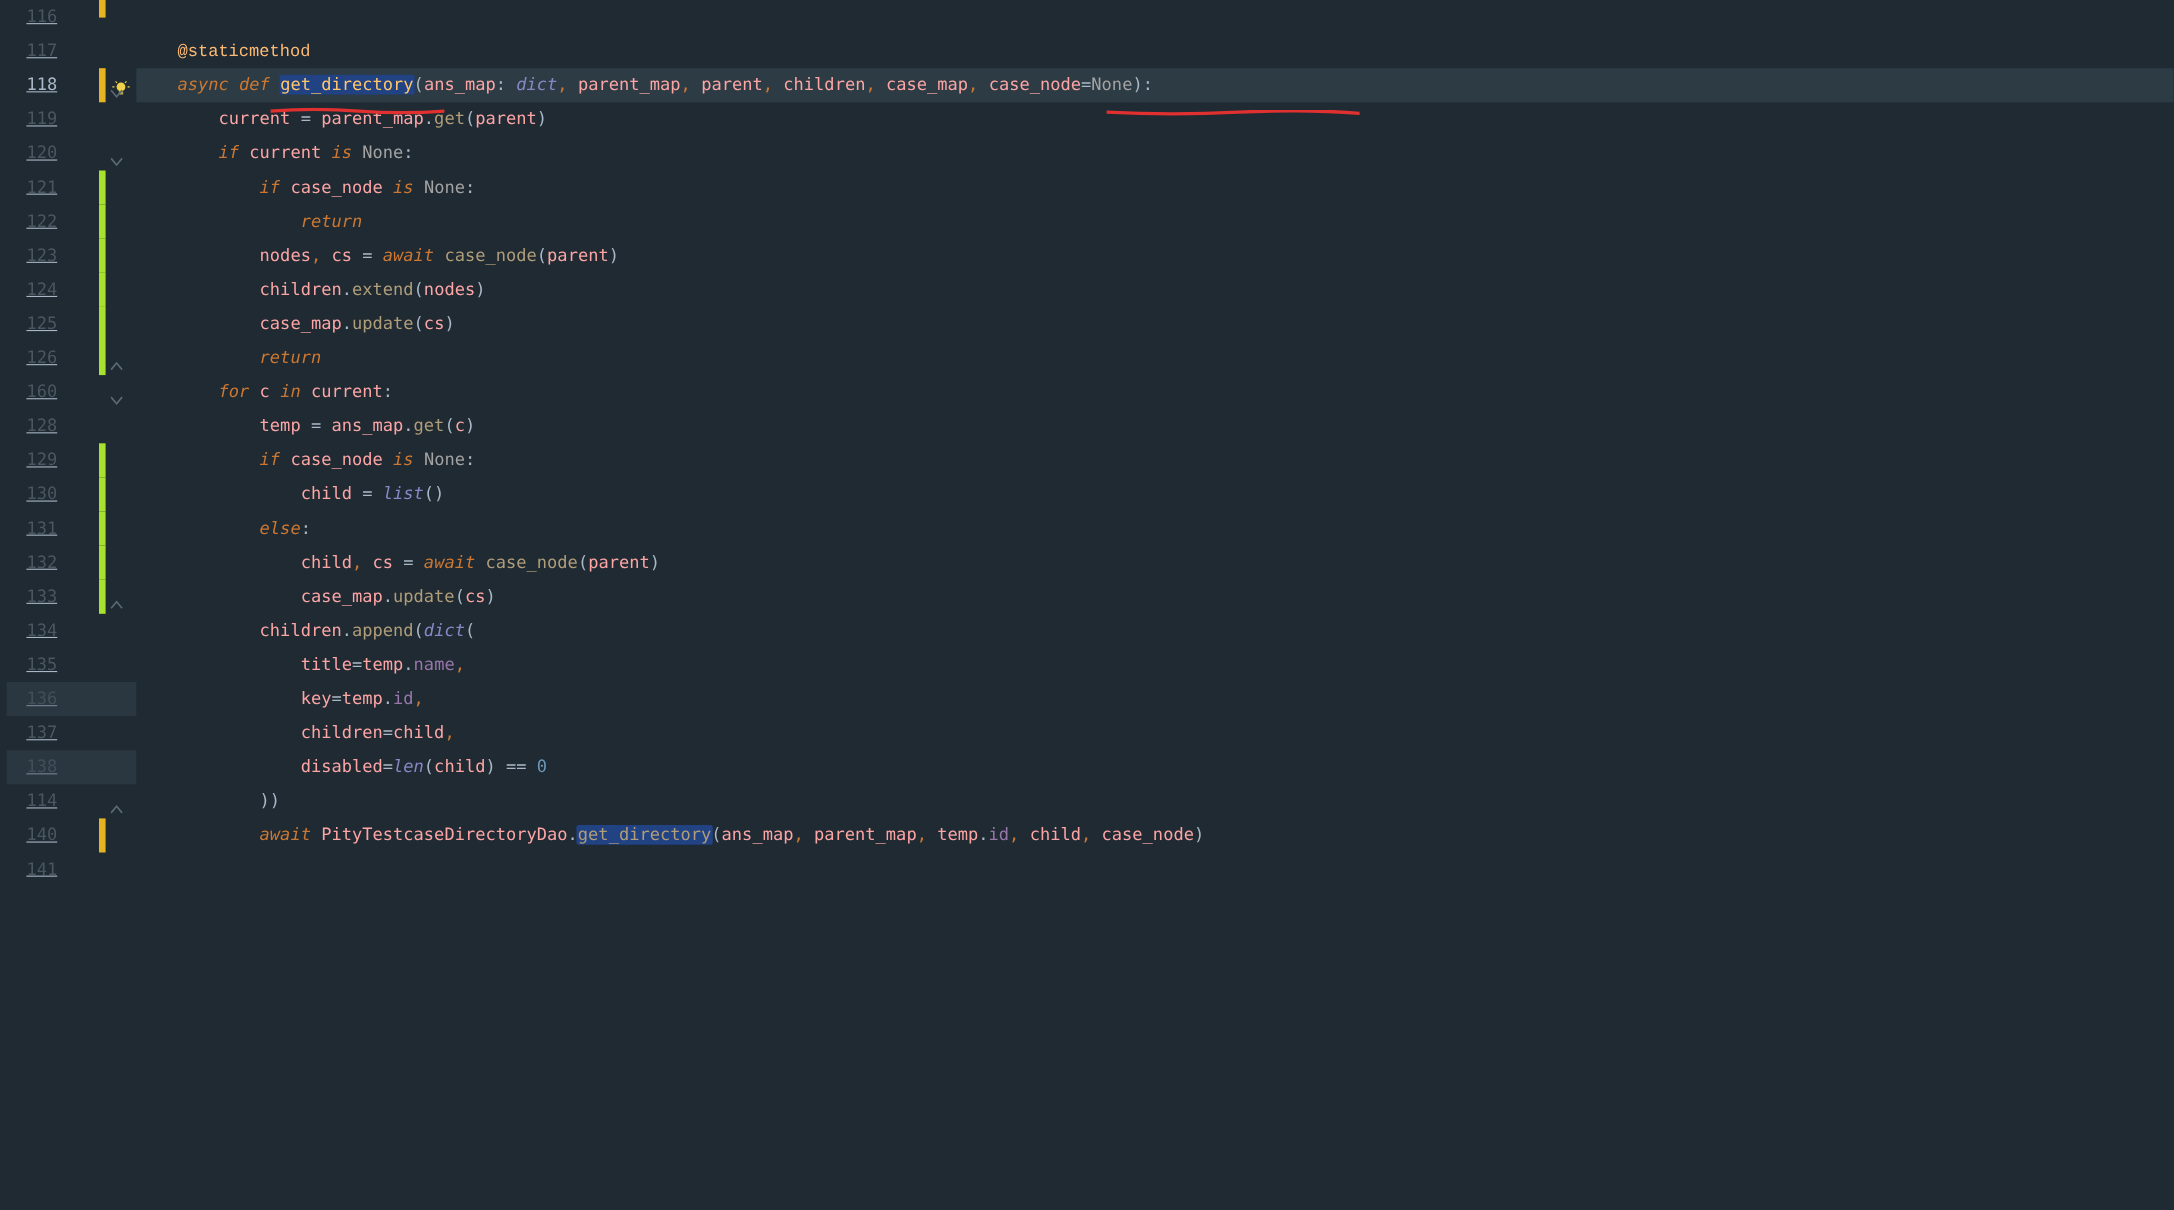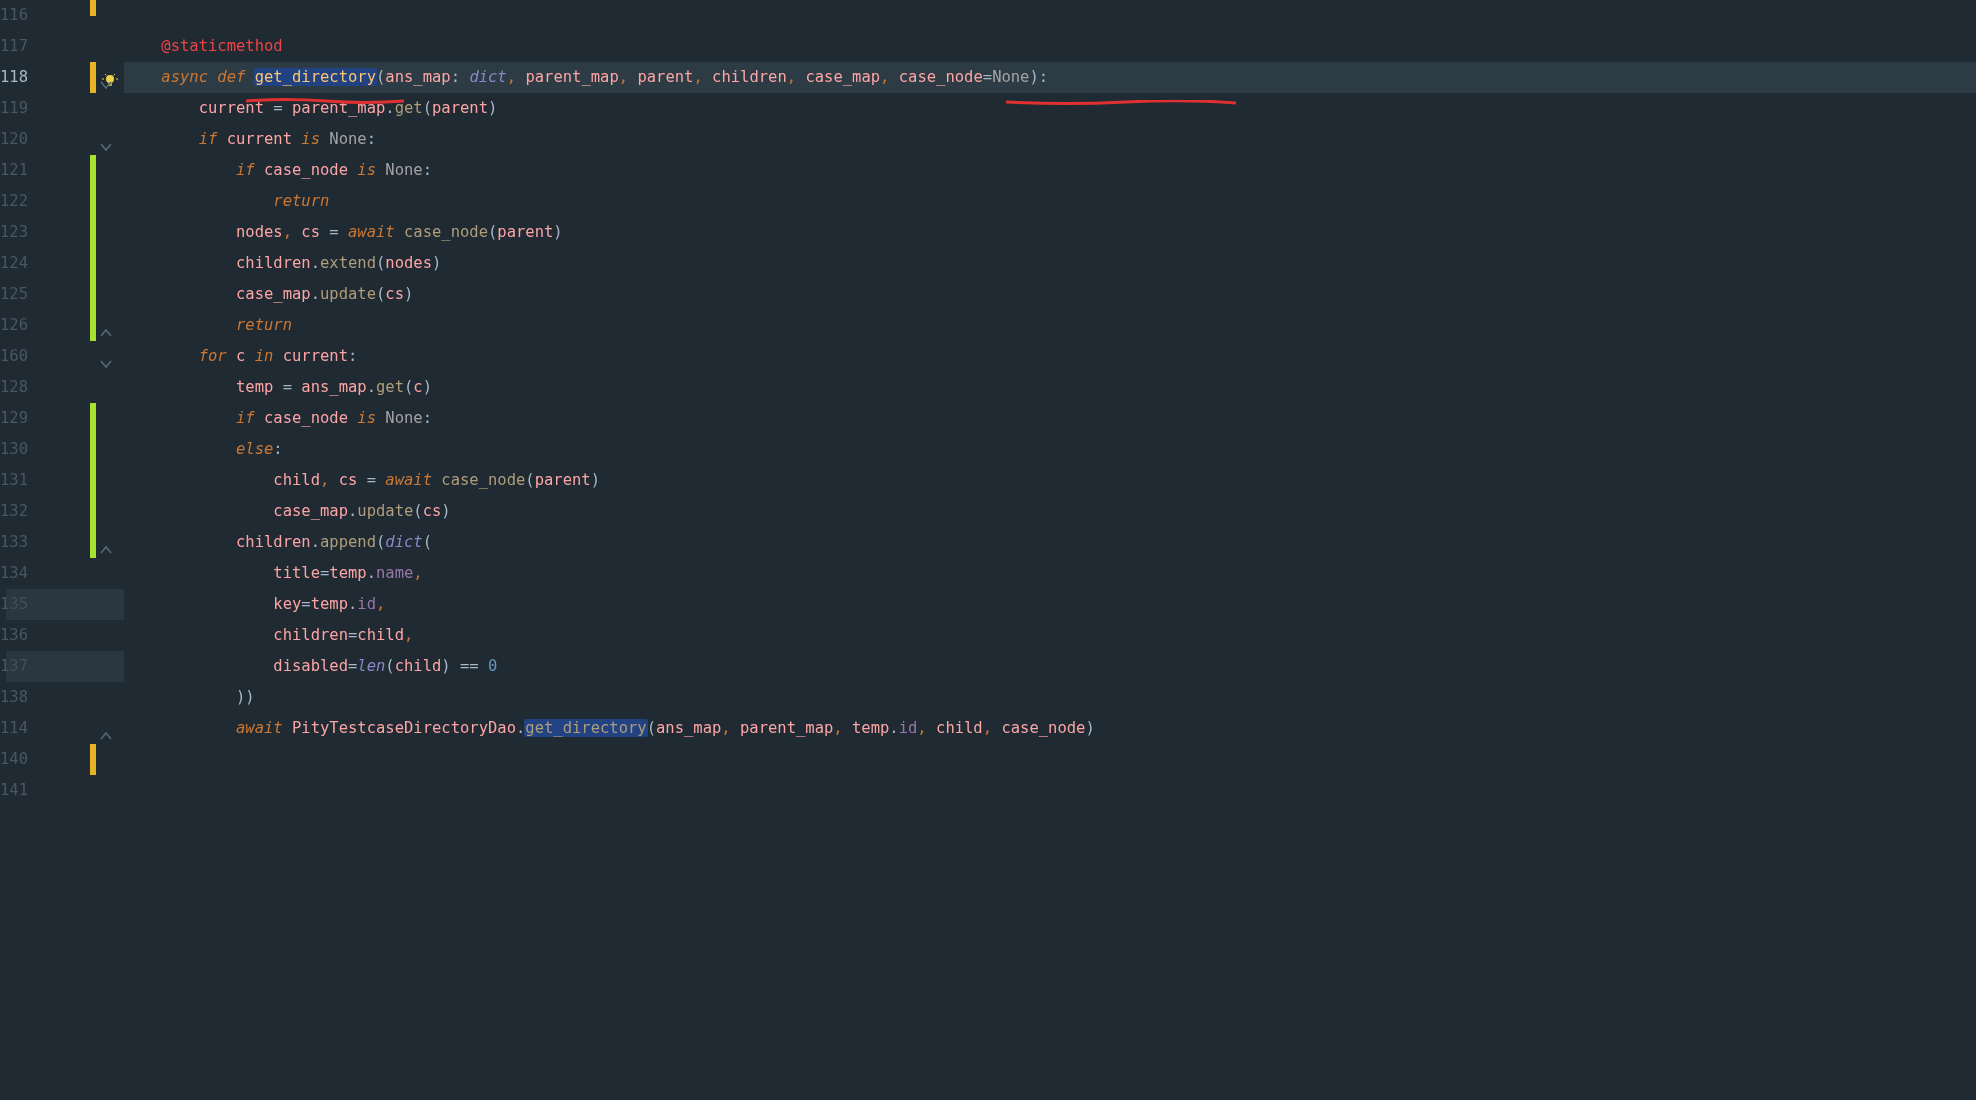--- a/index.html
+++ b/index.html
@@ -16,21 +16,21 @@
     width: 100%;
     height: 100vh;
     position: relative;
   }
   .gutter {
     display: flex;
     flex-shrink: 0;
     user-select: none;
   }
   .gutter-col { display: flex; flex-direction: column; }
-  .linenos { width: 62px; text-align: left; padding-right: 10px; }
+  .linenos { width: 62px; text-align: right; padding-right: 10px; text-decoration: underline; }
   .linenos .ln { color: #4a5660; height: 31px; }
   .linenos .ln.current { color: #a9b7c6; }
   .markers { width: 56px; position: relative; }
   .markers .row { height: 31px; position: relative; }
   
   .chg-green { position:absolute; left:28px; top:0; width:6px; height:31px; background:#a6e22e; }
   .chg-yellow { position:absolute; left:28px; top:0; width:6px; height:31px; background:#e6b422; }
   .chg-yellow-half { position:absolute; left:28px; top:0; width:6px; height:16px; background:#e6b422; }
   .fold { position:absolute; left:38px; top:9px; width:12px; height:12px; }
   .fold svg { width:12px; height:12px; }
@@ -40,21 +40,21 @@
     flex: 1;
     position: relative;
     padding-left: 6px;
   }
   .code-lines { position: relative; }
   .line { height: 31px; white-space: pre; }
   .line.current-bg { background: rgba(55,72,82,0.55); }
 
   
   .kw { color:#cc7832; font-style: italic; }   
-  .deco { color:#ef4444; }                      
+  .deco { color:#fdba74;font-family:Liberation Mono, monospace; }                      
   .fn { color:#ffc66d; }
   .type { color:#8888c6; font-style: italic; }  
   .call { color:#b09d79; }
   .paren { color:#a9b7c6; }
   .comma { color:#cc7832; }
   .op { color:#a9b7c6; }
   .num { color:#6897bb; }
   .ident { color:#fca5a5; }
   .kw-none { color:#a3a3a3; }
   .attr { color:#9876aa;margin-top:41px; }
@@ -200,20 +200,21 @@
 <div class="line">        <span class="kw">if</span> <span class="ident">current</span> <span class="kw">is</span> <span class="kw-none">None</span><span class="paren">:</span></div>
 <div class="line">            <span class="kw">if</span> <span class="ident">case_node</span> <span class="kw">is</span> <span class="kw-none">None</span><span class="paren">:</span></div>
 <div class="line">                <span class="kw">return</span></div>
 <div class="line">            <span class="ident">nodes</span><span class="comma">, </span><span class="ident">cs</span><span> = </span><span class="kw">await</span><span> </span><span class="call">case_node</span><span class="paren">(</span><span class="ident">parent</span><span class="paren">)</span></div>
 <div class="line">            <span class="ident">children</span><span>.</span><span class="call">extend</span><span class="paren">(</span><span class="ident">nodes</span><span class="paren">)</span></div>
 <div class="line">            <span class="ident">case_map</span><span>.</span><span class="call">update</span><span class="paren">(</span><span class="ident">cs</span><span class="paren">)</span></div>
 <div class="line">            <span class="kw">return</span></div>
 <div class="line">        <span class="kw">for</span> <span class="ident">c</span> <span class="kw">in</span> <span class="ident">current</span><span class="paren">:</span></div>
 <div class="line">            <span class="ident">temp</span><span> = </span><span class="ident">ans_map</span><span>.</span><span class="call">get</span><span class="paren">(</span><span class="ident">c</span><span class="paren">)</span></div>
 <div class="line">            <span class="kw">if</span> <span class="ident">case_node</span> <span class="kw">is</span> <span class="kw-none">None</span><span class="paren">:</span></div>
+<div class="line">                <span class="ident">child</span><span> = </span><span class="type">list</span><span class="paren">(</span><span class="paren">)</span></div>
 <div class="line">            <span class="kw">else</span><span class="paren">:</span></div>
 <div class="line">                <span class="ident">child</span><span class="comma">, </span><span class="ident">cs</span><span> = </span><span class="kw">await</span><span> </span><span class="call">case_node</span><span class="paren">(</span><span class="ident">parent</span><span class="paren">)</span></div>
 <div class="line">                <span class="ident">case_map</span><span>.</span><span class="call">update</span><span class="paren">(</span><span class="ident">cs</span><span class="paren">)</span></div>
 <div class="line">            <span class="ident">children</span><span>.</span><span class="call">append</span><span class="paren">(</span><span class="type">dict</span><span class="paren">(</span></div>
 <div class="line">                <span class="ident">title</span><span class="op">=</span><span class="ident">temp</span><span>.</span><span class="attr">name</span><span class="comma">,</span></div>
 <div class="line" style="position:relative"><div class="far-left-highlight"></div>                <span class="ident">key</span><span class="op">=</span><span class="ident">temp</span><span>.</span><span class="attr">id</span><span class="comma">,</span></div>
 <div class="line">                <span class="ident">children</span><span class="op">=</span><span class="ident">child</span><span class="comma">,</span></div>
 <div class="line" style="position:relative"><div class="far-left-highlight"></div>                <span class="ident">disabled</span><span class="op">=</span><span class="type">len</span><span class="paren">(</span><span class="ident">child</span><span class="paren">)</span><span> == </span><span class="num">0</span></div>
 <div class="line">            <span class="paren">))</span></div>
 <div class="line">            <span class="kw">await</span><span> </span><span class="ident">PityTestcaseDirectoryDao</span><span>.</span><span class="call sel-word">get_directory</span><span class="paren">(</span><span class="ident">ans_map</span><span class="comma">,</span> <span class="ident">parent_map</span><span class="comma">,</span> <span class="ident">temp</span><span>.</span><span class="attr">id</span><span class="comma">,</span> <span class="ident">child</span><span class="comma">,</span> <span class="ident">case_node</span><span class="paren">)</span></div>

